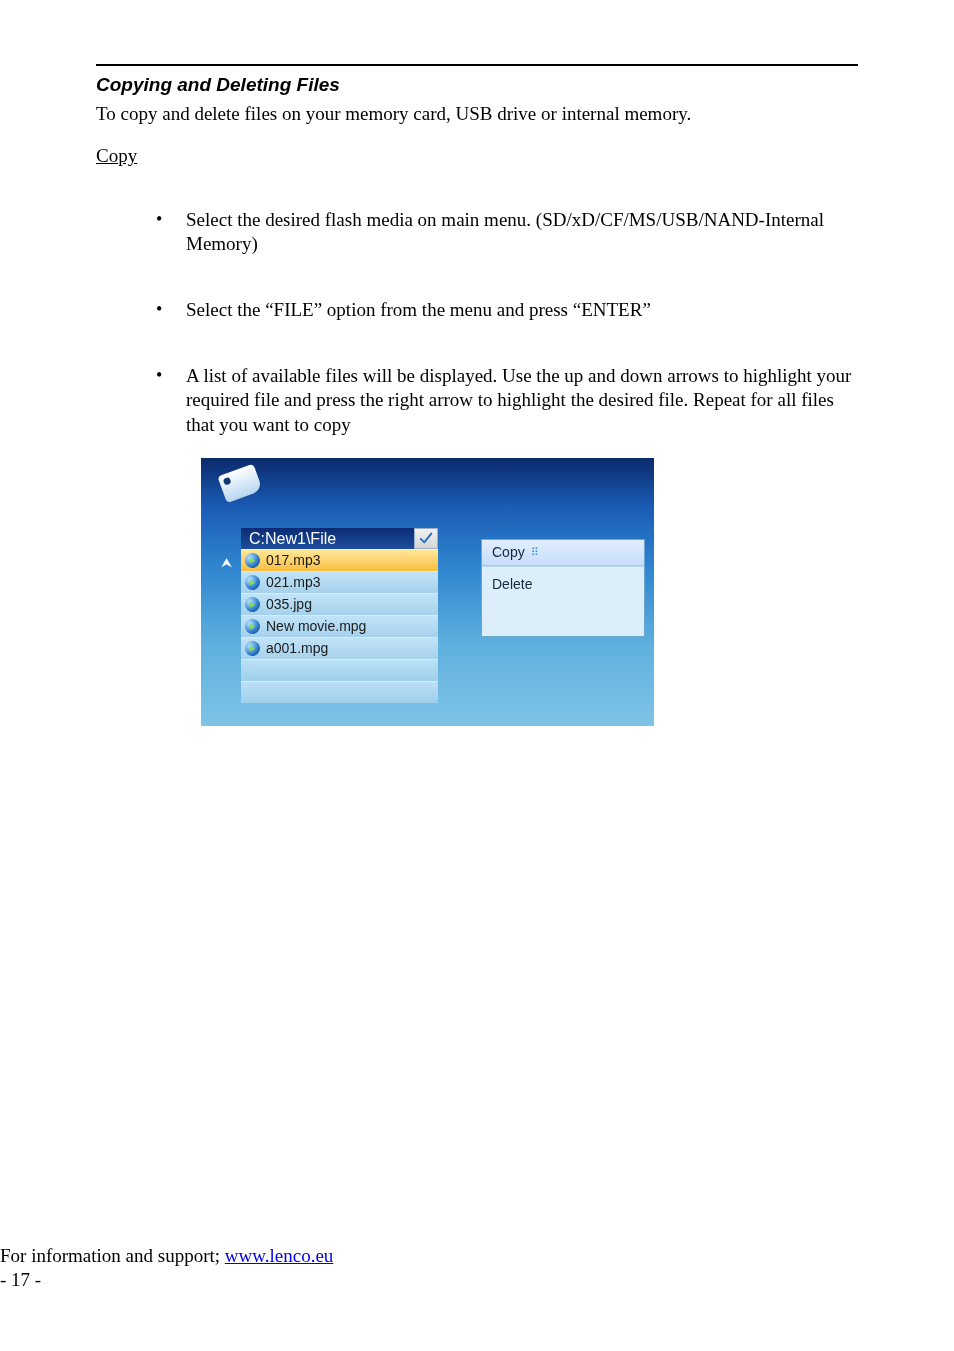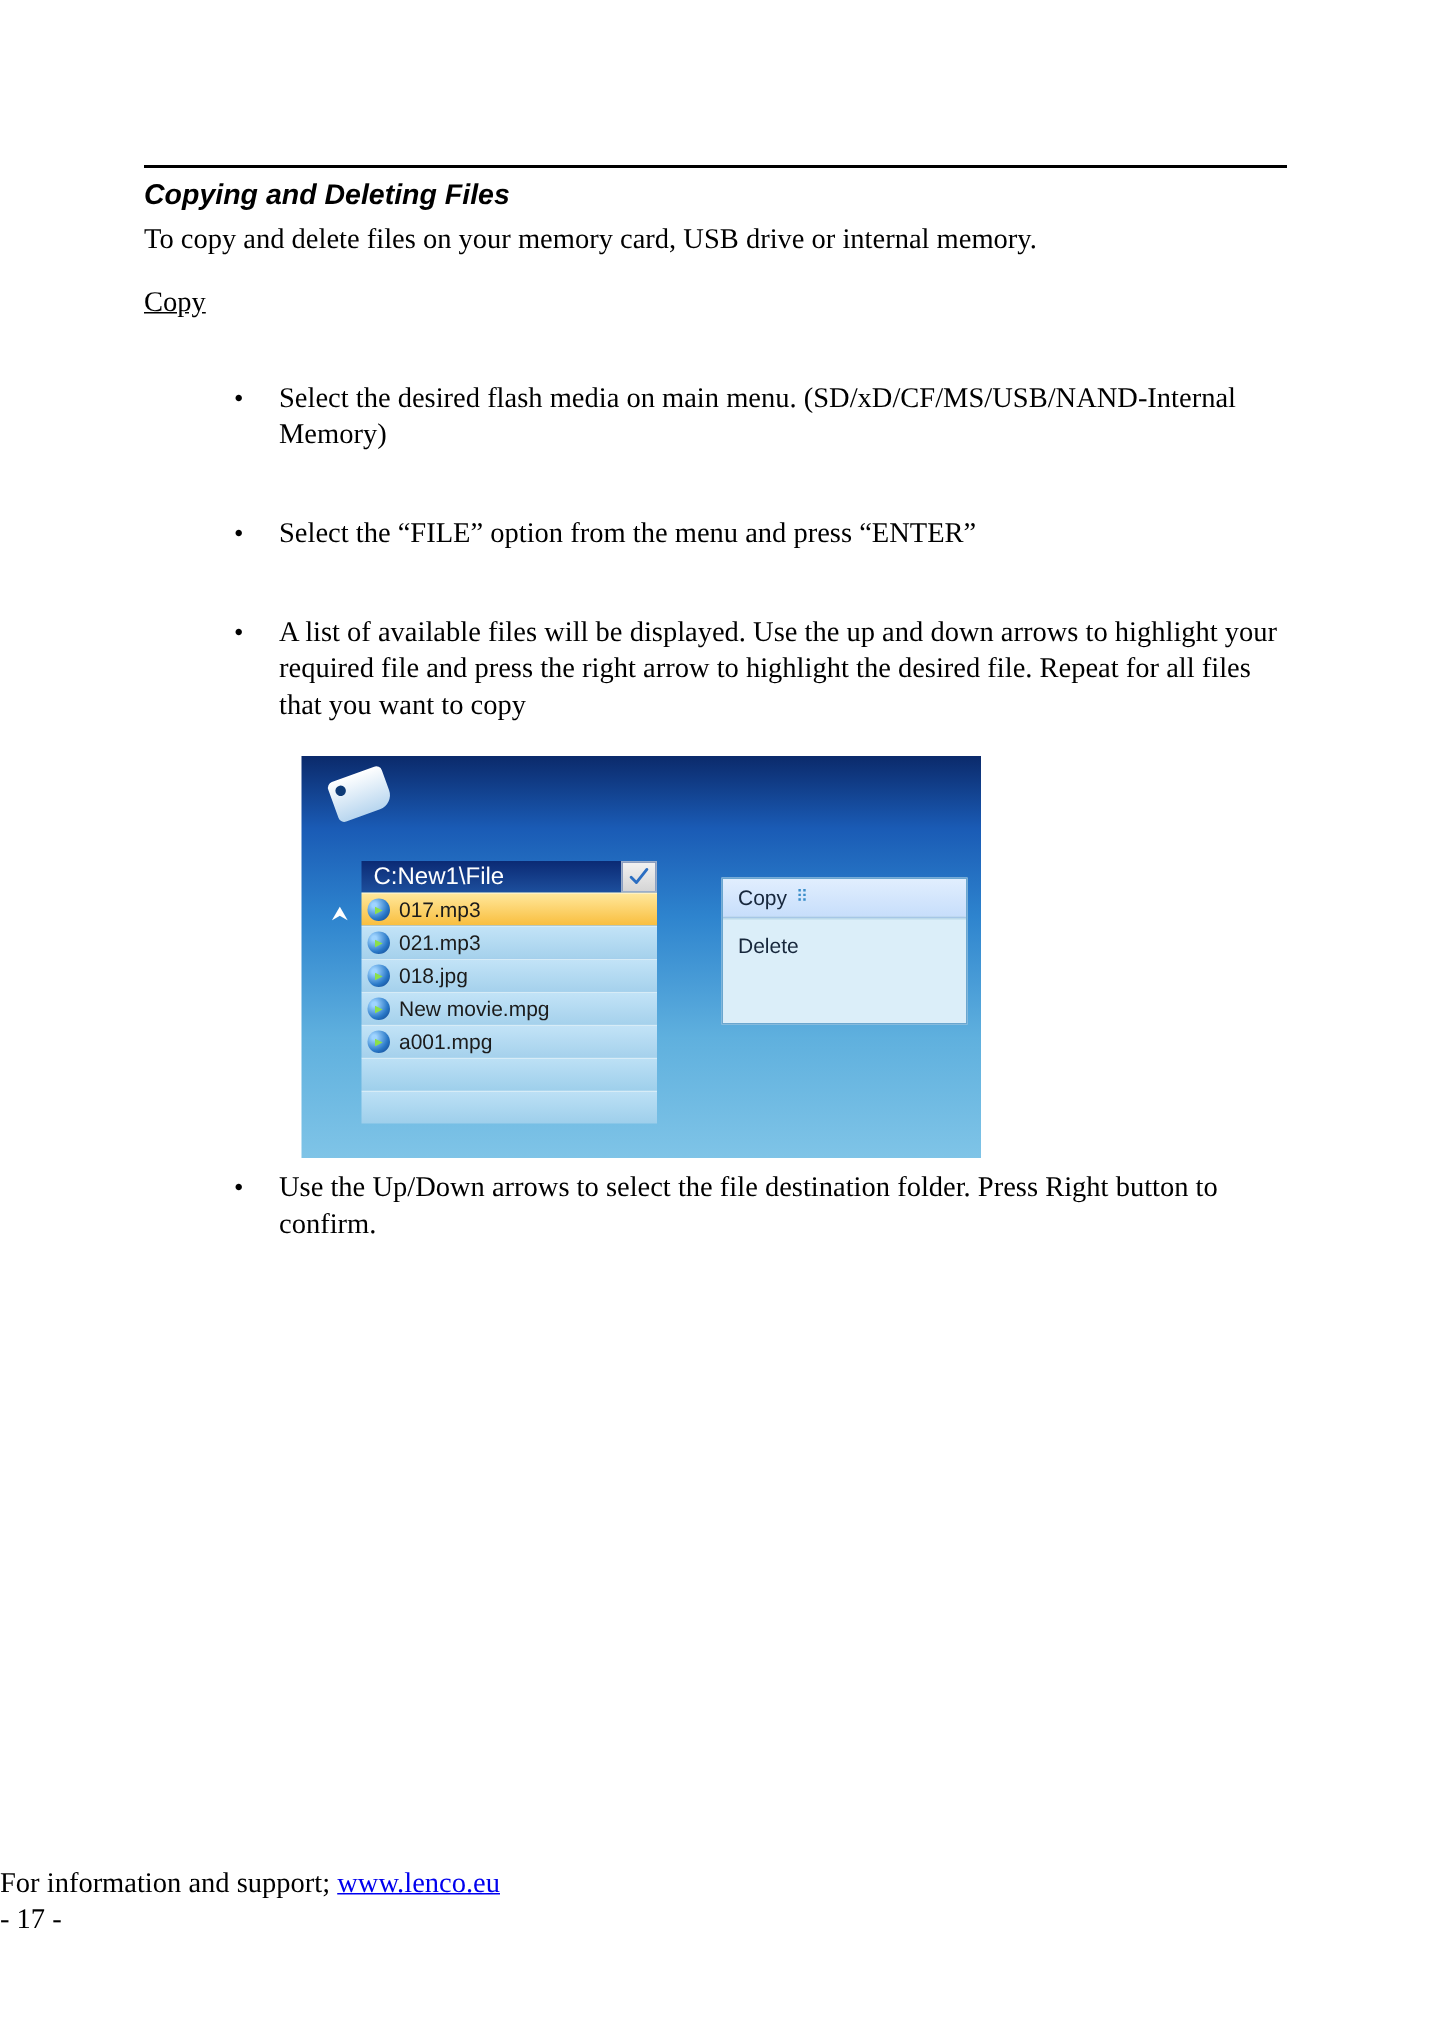--- a/index.html
+++ b/index.html
@@ -6,21 +6,21 @@
     body {
       width: 954px;
       height: 1351px;
       background: #ffffff;
       font-family: "Times New Roman", Times, serif;
       font-size: 19px;
       color: #000000;
       position: relative;
     }
     .page {
-      padding: 110px 96px 0 96px;
+      padding: 64px 96px 0 96px;
     }
     .hr {
       border: none;
       border-top: 2px solid #000000;
       margin-bottom: 8px;
     }
     .heading {
       font-family: Arial, Helvetica, sans-serif;
       font-weight: bold;
       font-style: italic;
@@ -228,21 +228,21 @@
       <div class="file-row selected">
         <span class="file-orb">▸</span>
         <span>017.mp3</span>
       </div>
       <div class="file-row">
         <span class="file-orb">▸</span>
         <span>021.mp3</span>
       </div>
       <div class="file-row">
         <span class="file-orb">▸</span>
-        <span>018.jpg</span>
+        <span>035.jpg</span>
       </div>
       <div class="file-row">
         <span class="file-orb">▸</span>
         <span>New movie.mpg</span>
       </div>
       <div class="file-row">
         <span class="file-orb">▸</span>
         <span>a001.mpg</span>
       </div>
       <div class="file-row empty"></div>
@@ -253,23 +253,20 @@
       <div class="menu-item selected">
         <span>Copy</span>
         <span class="copy-dots">⠿</span>
       </div>
       <div class="menu-item">
         <span>Delete</span>
       </div>
     </div>
   </div>
 
-  <ul class="below-list">
-    <li>Use the Up/Down arrows to select the file destination folder. Press Right button to confirm.</li>
-  </ul>
 </div>
 
 <div class="footer">
   <div>
     <span>For information and support; </span><a href="#">www.lenco.eu</a>
   </div>
   <div>- 17 -</div>
 </div>
 
 </body></html>

